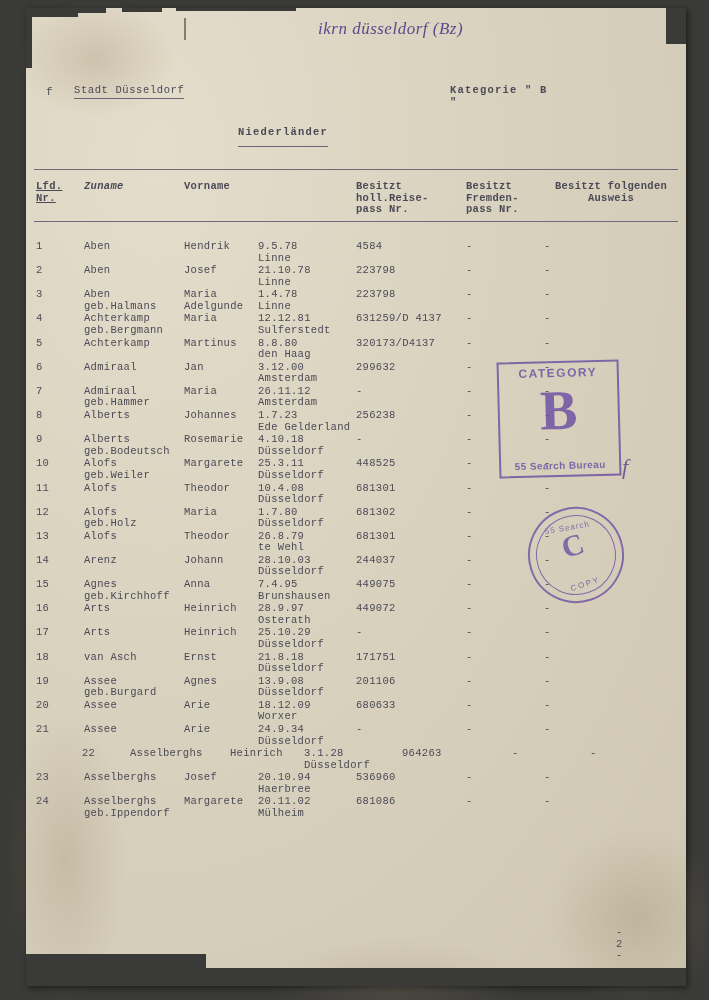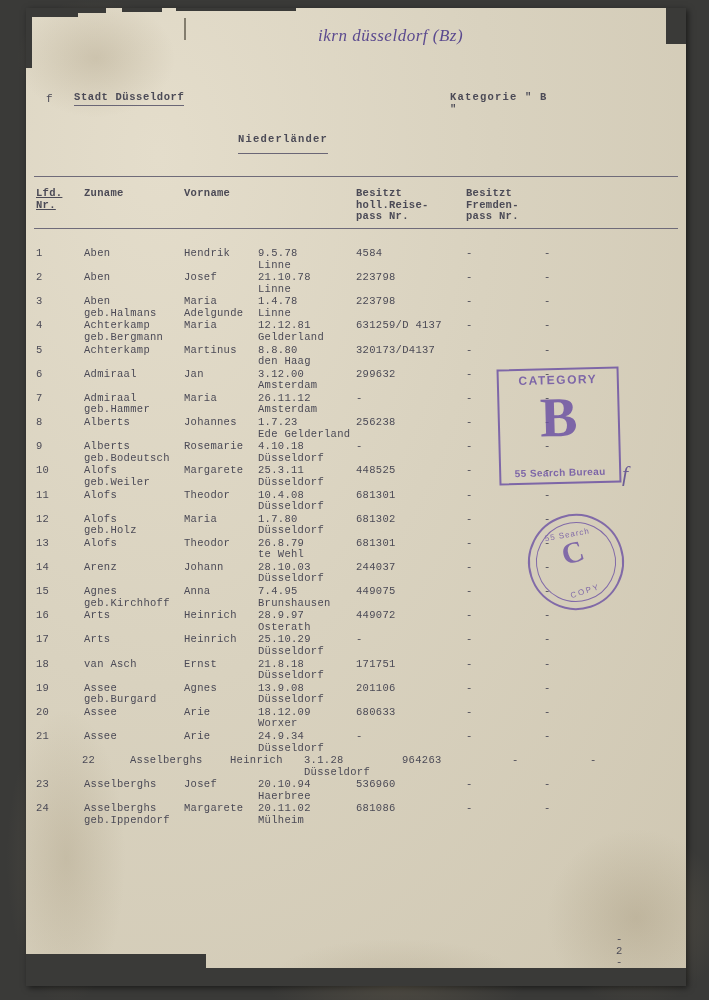--- a/index.html
+++ b/index.html
@@ -38,21 +38,21 @@
     pointer-events: none;
   }
   
   .tear {
     position: absolute;
     background: #3a3a38;
   }
 
   #content {
     position: absolute;
-    left: 0; top: 8px;
+    left: 0; top: 1px;
     width: 524px;
     height: 978px;
     color: #4b4a56;
     font-size: 10.5px;
     line-height: 11.5px;
     letter-spacing: 0.3px;
   }
 
   .hand {
     position: absolute;
@@ -60,21 +60,21 @@
     font-style: italic;
     color: #5b4a8f;
     font-size: 17px;
     letter-spacing: 0.5px;
   }
 
   .hdr-left {
     position: absolute;
     left: 48px;
     top: 76px;
-    font-weight: bold;
+    font-weight: normal;
     letter-spacing: 0.6px;
     border-bottom: 1px solid #6a6676;
     padding-bottom: 1px;
   }
   .hdr-right {
     position: absolute;
     left: 424px;
     top: 76px;
     font-weight: bold;
     letter-spacing: 1.2px;
@@ -267,30 +267,31 @@
       <div id="tick">f</div>
 
       <div class="hdr-left">Stadt Düsseldorf</div>
       <div class="hdr-right">Kategorie " B "</div>
       <div class="subtitle">Niederländer</div>
 
       <div class="rule" id="rule-top"></div>
       <div class="rule" id="rule-bottom"></div>
 
       <div class="colhead c-nr" style="top:172px;text-decoration:underline;"><span>Lfd.</span><br><span>Nr.</span></div>
-      <div class="colhead c-zu" style="top:172px;"><span>Zuname</span></div>
+      <div class="colhead c-zu" style="top:172px;font-style:italic;"><span>Zuname</span></div>
       <div class="colhead c-vor" style="top:172px;"><span>Vorname</span></div>
       <div class="colhead c-hol" style="top:172px;"><span>Besitzt</span><br><span>holl.Reise-</span><br><span>pass Nr.</span></div>
       <div class="colhead c-fre" style="top:172px;"><span>Besitzt</span><br><span>Fremden-</span><br><span>pass Nr.</span></div>
+      <div class="colhead" style="left:510px;top:172px;text-align:center;width:150px;"><span>Besitzt folgenden</span><br><span>Ausweis</span></div>
 
       <div class="rowwrap" id="rows">
           <div class="row" style="top: 232px;"><span class="c c-nr">1</span><span class="c c-zu">Aben</span><span class="c c-vor">Hendrik</span><span class="c c-geb">9.5.78</span><span class="c c-geb sub">Linne</span><span class="c c-hol">4584</span><span class="c c-fre">-</span><span class="c c-aus">-</span></div>
           <div class="row" style="top: 256.15px;"><span class="c c-nr">2</span><span class="c c-zu">Aben</span><span class="c c-vor">Josef</span><span class="c c-geb">21.10.78</span><span class="c c-geb sub">Linne</span><span class="c c-hol">223798</span><span class="c c-fre">-</span><span class="c c-aus">-</span></div>
           <div class="row" style="top: 280.3px;"><span class="c c-nr">3</span><span class="c c-zu">Aben</span><span class="c c-zu sub">geb.Halmans</span><span class="c c-vor">Maria</span><span class="c c-vor sub">Adelgunde</span><span class="c c-geb">1.4.78</span><span class="c c-geb sub">Linne</span><span class="c c-hol">223798</span><span class="c c-fre">-</span><span class="c c-aus">-</span></div>
-          <div class="row" style="top: 304.45px;"><span class="c c-nr">4</span><span class="c c-zu">Achterkamp</span><span class="c c-zu sub">geb.Bergmann</span><span class="c c-vor">Maria</span><span class="c c-geb">12.12.81</span><span class="c c-geb sub">Gelderland</span><span class="c c-hol">631259/D 4137</span><span class="c c-fre">-</span><span class="c c-aus">-</span></div>
+          <div class="row" style="top: 304.45px;"><span class="c c-nr">4</span><span class="c c-zu">Achterkamp</span><span class="c c-zu sub">geb.Bergmann</span><span class="c c-vor">Maria</span><span class="c c-geb">12.12.81</span><span class="c c-geb sub">Sulferstedt</span><span class="c c-hol">631259/D 4137</span><span class="c c-fre">-</span><span class="c c-aus">-</span></div>
           <div class="row" style="top: 328.6px;"><span class="c c-nr">5</span><span class="c c-zu">Achterkamp</span><span class="c c-vor">Martinus</span><span class="c c-geb">8.8.80</span><span class="c c-geb sub">den Haag</span><span class="c c-hol">320173/D4137</span><span class="c c-fre">-</span><span class="c c-aus">-</span></div>
           <div class="row" style="top: 352.75px;"><span class="c c-nr">6</span><span class="c c-zu">Admiraal</span><span class="c c-vor">Jan</span><span class="c c-geb">3.12.00</span><span class="c c-geb sub">Amsterdam</span><span class="c c-hol">299632</span><span class="c c-fre">-</span><span class="c c-aus">-</span></div>
           <div class="row" style="top: 376.9px;"><span class="c c-nr">7</span><span class="c c-zu">Admiraal</span><span class="c c-zu sub">geb.Hammer</span><span class="c c-vor">Maria</span><span class="c c-geb">26.11.12</span><span class="c c-geb sub">Amsterdam</span><span class="c c-hol">-</span><span class="c c-fre">-</span><span class="c c-aus">-</span></div>
           <div class="row" style="top: 401.05px;"><span class="c c-nr">8</span><span class="c c-zu">Alberts</span><span class="c c-vor">Johannes</span><span class="c c-geb">1.7.23</span><span class="c c-geb sub">Ede Gelderland</span><span class="c c-hol">256238</span><span class="c c-fre">-</span><span class="c c-aus">-</span></div>
           <div class="row" style="top: 425.2px;"><span class="c c-nr">9</span><span class="c c-zu">Alberts</span><span class="c c-zu sub">geb.Bodeutsch</span><span class="c c-vor">Rosemarie</span><span class="c c-geb">4.10.18</span><span class="c c-geb sub">Düsseldorf</span><span class="c c-hol">-</span><span class="c c-fre">-</span><span class="c c-aus">-</span></div>
           <div class="row" style="top: 449.35px;"><span class="c c-nr">10</span><span class="c c-zu">Alofs</span><span class="c c-zu sub">geb.Weiler</span><span class="c c-vor">Margarete</span><span class="c c-geb">25.3.11</span><span class="c c-geb sub">Düsseldorf</span><span class="c c-hol">448525</span><span class="c c-fre">-</span><span class="c c-aus">-</span></div>
           <div class="row" style="top: 473.5px;"><span class="c c-nr">11</span><span class="c c-zu">Alofs</span><span class="c c-vor">Theodor</span><span class="c c-geb">10.4.08</span><span class="c c-geb sub">Düsseldorf</span><span class="c c-hol">681301</span><span class="c c-fre">-</span><span class="c c-aus">-</span></div>
           <div class="row" style="top: 497.65px;"><span class="c c-nr">12</span><span class="c c-zu">Alofs</span><span class="c c-zu sub">geb.Holz</span><span class="c c-vor">Maria</span><span class="c c-geb">1.7.80</span><span class="c c-geb sub">Düsseldorf</span><span class="c c-hol">681302</span><span class="c c-fre">-</span><span class="c c-aus">-</span></div>
           <div class="row" style="top: 521.8px;"><span class="c c-nr">13</span><span class="c c-zu">Alofs</span><span class="c c-vor">Theodor</span><span class="c c-geb">26.8.79</span><span class="c c-geb sub">te Wehl</span><span class="c c-hol">681301</span><span class="c c-fre">-</span><span class="c c-aus">-</span></div>
           <div class="row" style="top: 545.95px;"><span class="c c-nr">14</span><span class="c c-zu">Arenz</span><span class="c c-vor">Johann</span><span class="c c-geb">28.10.03</span><span class="c c-geb sub">Düsseldorf</span><span class="c c-hol">244037</span><span class="c c-fre">-</span><span class="c c-aus">-</span></div>

